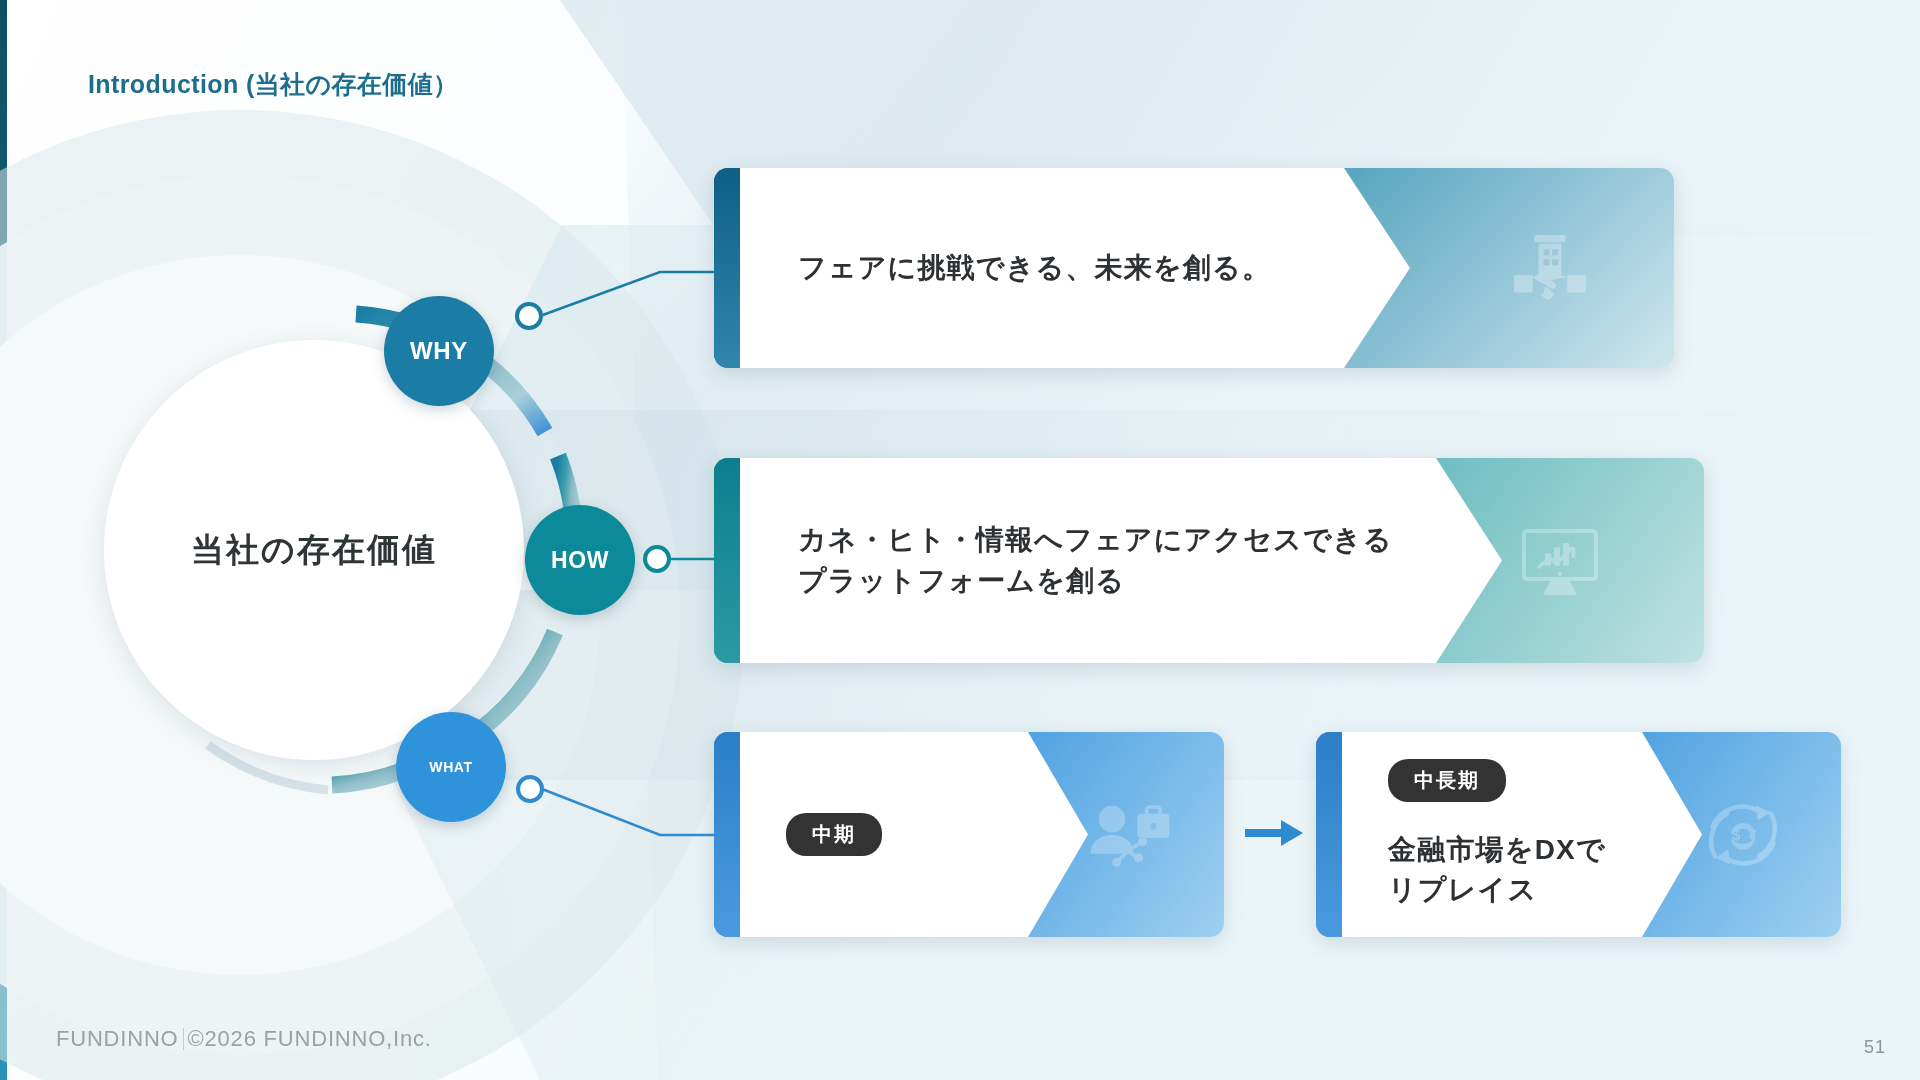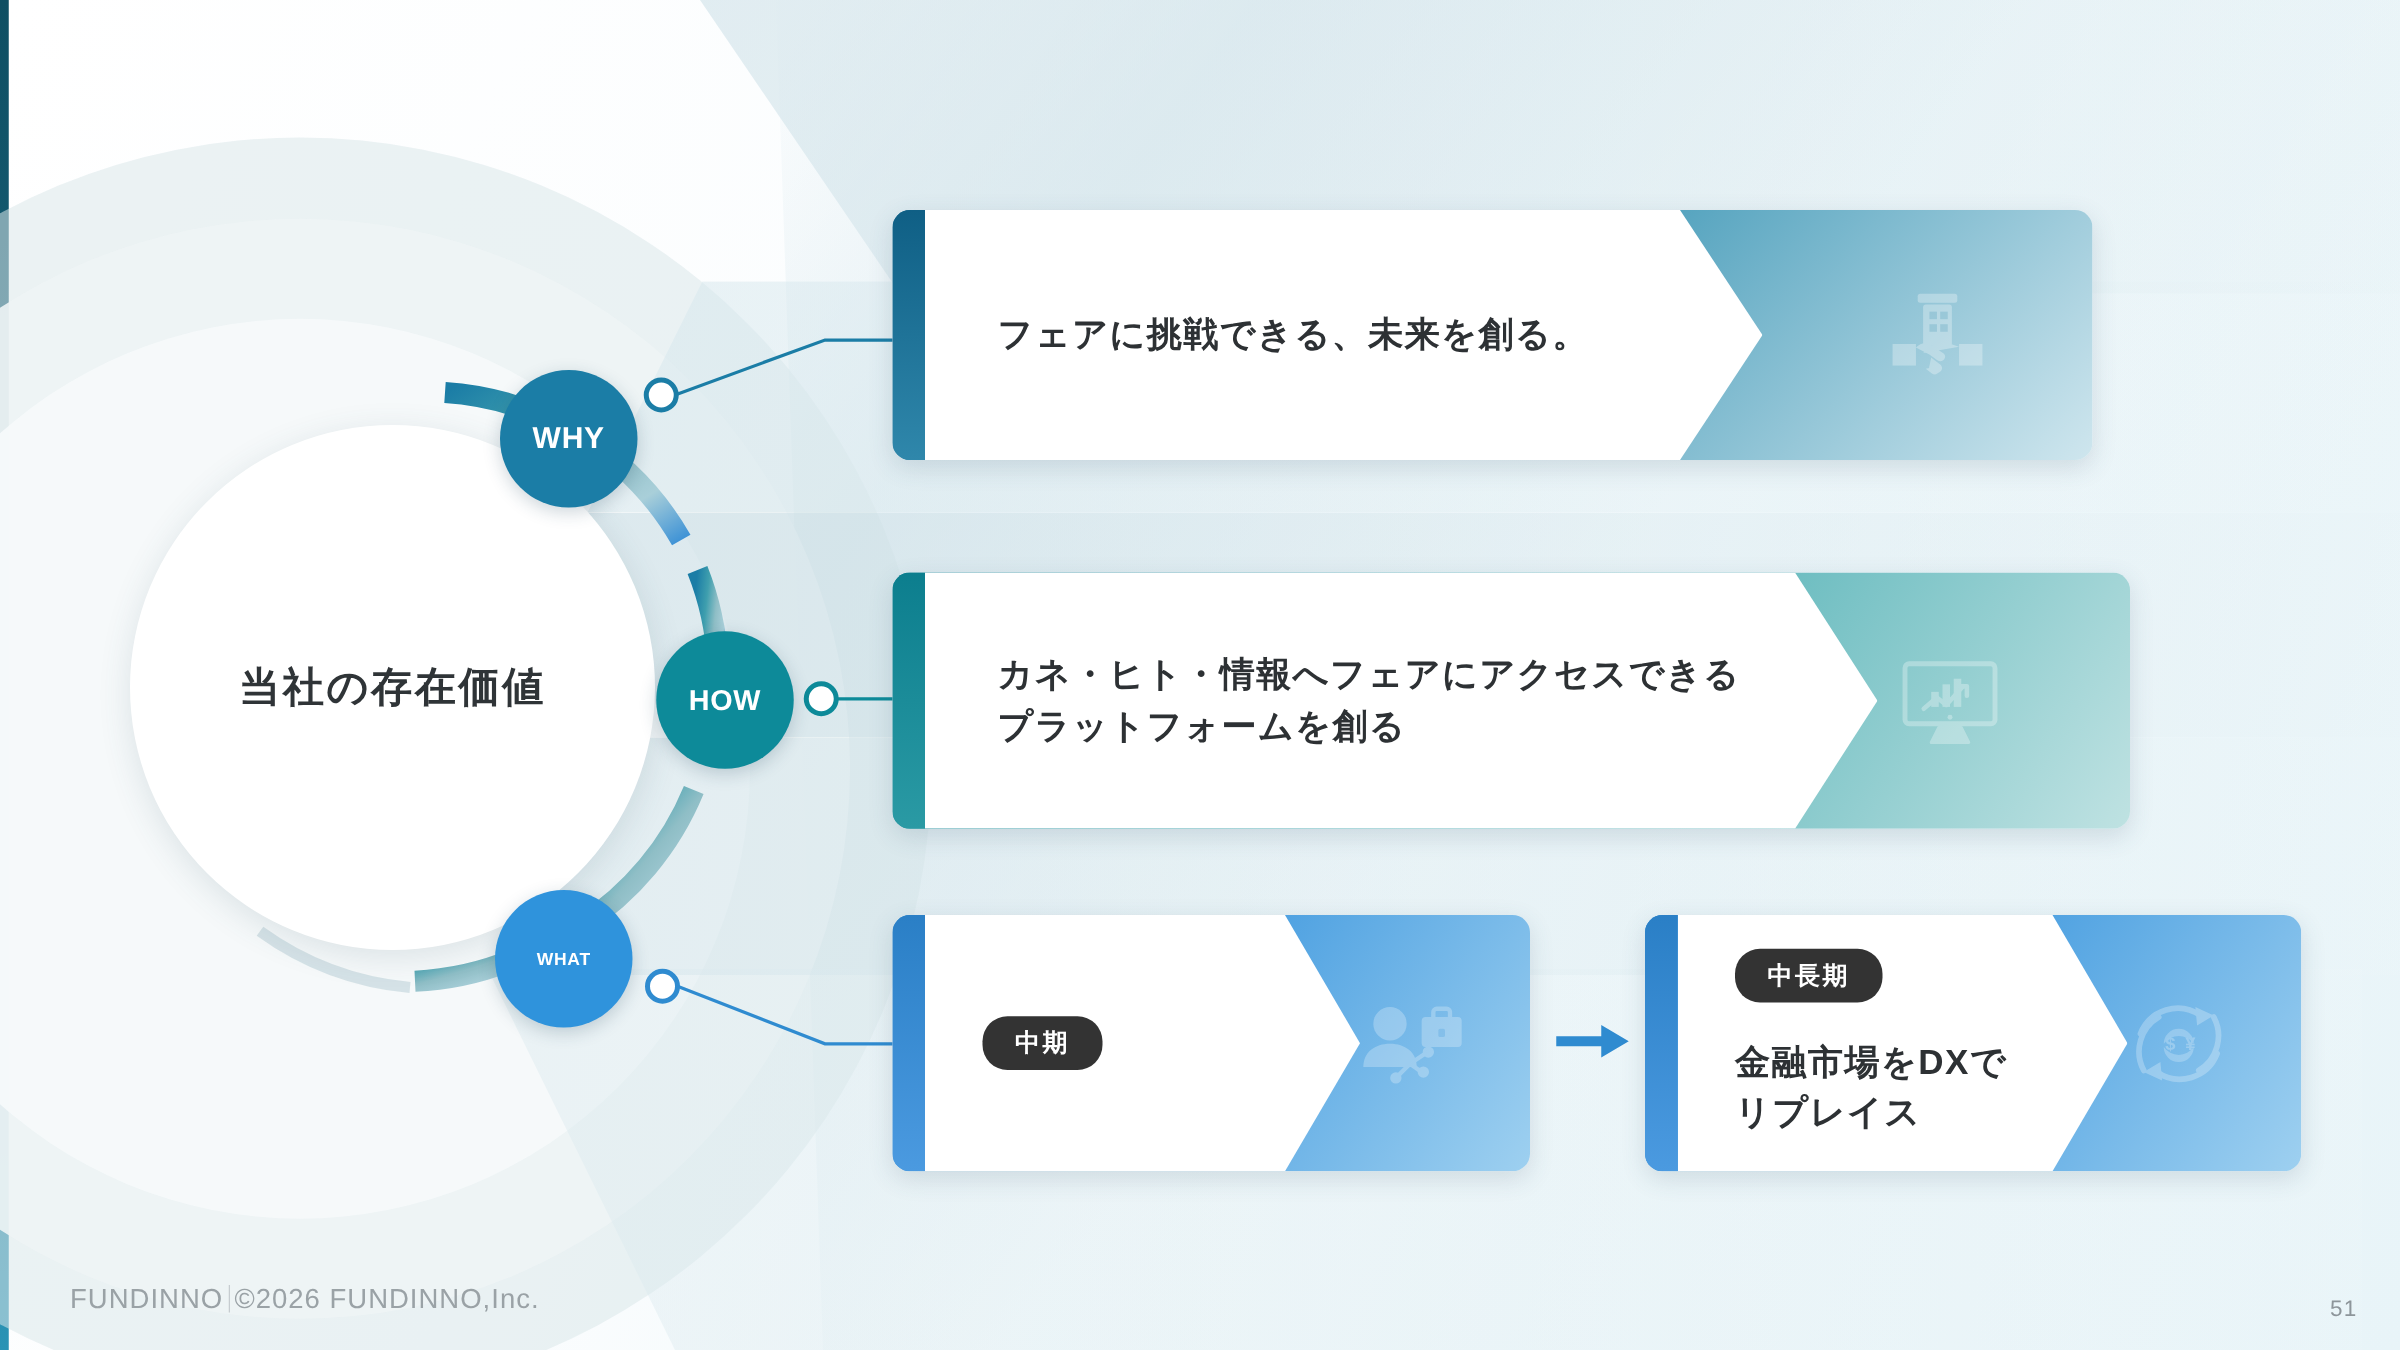--- a/index.html
+++ b/index.html
@@ -79,21 +79,21 @@
   }
 
   
   .node{
     position:absolute;border-radius:50%;
     display:flex;align-items:center;justify-content:center;
     color:#fff;font-weight:700;letter-spacing:.6px;
     box-shadow:0 4px 14px rgba(30,70,90,.22);
   }
   .node span{pointer-events:none;}
-  .node-why{left:400px;top:296px;width:110px;height:110px;background:#1b7da6;font-size:24px;}
+  .node-why{left:384px;top:296px;width:110px;height:110px;background:#1b7da6;font-size:24px;}
   .node-how{left:525px;top:505px;width:110px;height:110px;background:#0d8a99;font-size:23px;}
   .node-what{left:396px;top:712px;width:110px;height:110px;background:#2f93dc;font-size:14px;}
 
   
   .conn{position:absolute;pointer-events:none;}
   .conn svg{display:block;overflow:visible;}
 
   
   .card{
     position:absolute;border-radius:14px;overflow:hidden;
@@ -200,20 +200,21 @@
     <div class="ring ring-a"></div>
     <div class="ring ring-b"></div>
     <div class="ring ring-c"></div>
     <div class="beam beam1"></div>
     <div class="beam beam2"></div>
     <div class="beam beam3"></div>
     <div class="beam beam4"></div>
     <div class="beam beam5"></div>
   </div>
 
+  <div class="page-title">Introduction (当社の存在価値）</div>
 
   <div class="arc-wrap">
     <svg width="520" height="520" viewBox="0 0 520 520" aria-hidden="true">
       <defs>
         <linearGradient id="arcGrad" x1="0" y1="0" x2="1" y2="1">
           <stop offset="0%" stop-color="#1b7da6"></stop>
           <stop offset="30%" stop-color="#3f9fae"></stop>
           <stop offset="55%" stop-color="#8fbec6"></stop>
           <stop offset="78%" stop-color="#a9cfd9"></stop>
           <stop offset="100%" stop-color="#3f93d6"></stop>

